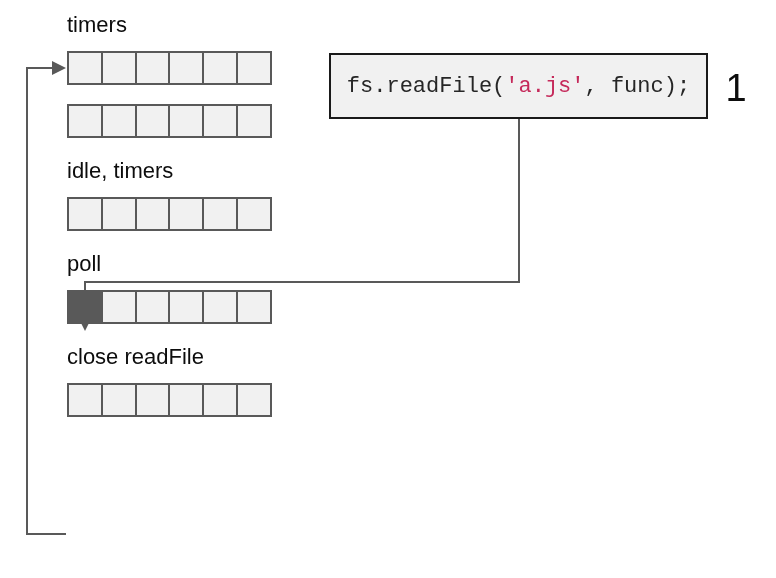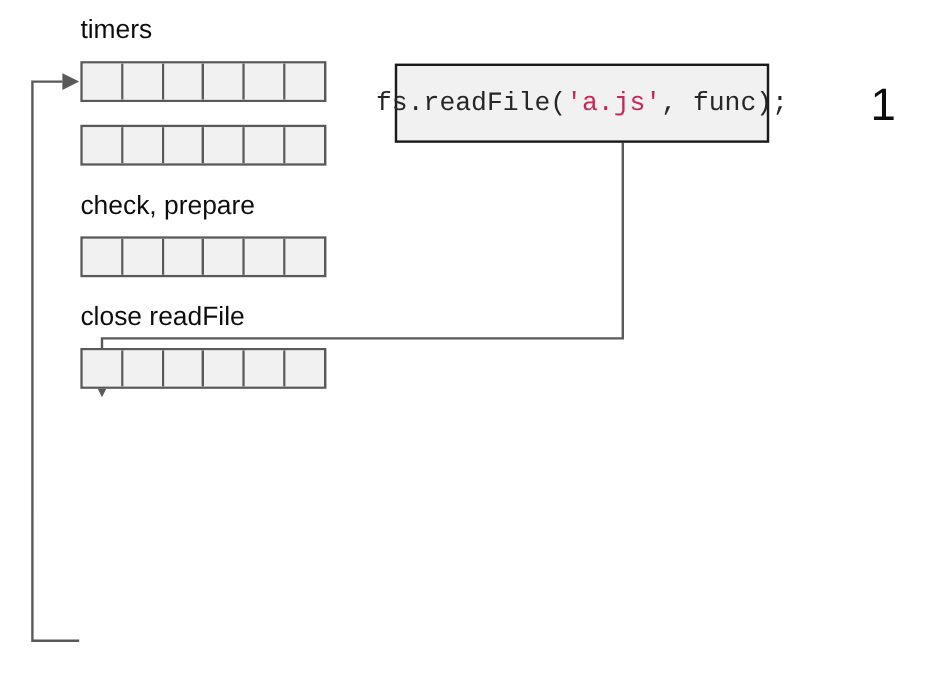--- a/index.html
+++ b/index.html
@@ -45,21 +45,21 @@
   }
   .cell {
     flex: 1; height: 100%;
     background: var(--cell-fill);
     border-right: 2px solid var(--cell-border);
   }
   .cell:last-child { border-right: none; }
   .cell.filled { background: var(--filled-cell); }
 
   .code-box {
-    position: absolute; left: 329px; top: 53px; width: 312px; height: 66px;
+    position: absolute; left: 329px; top: 53px; width: 379px; height: 66px;
     border: 2px solid var(--code-border);
     background: var(--code-fill);
     display: flex; align-items: center; justify-content: center;
     z-index: 1;
   }
   .code-text {
     font-family: "Liberation Mono", "DejaVu Sans Mono", monospace;
     font-size: 22px; color: var(--code-text); white-space: pre;
   }
   .code-text .arg { color: var(--code-arg); }
@@ -103,31 +103,42 @@
           <div class="cell"></div>
           <div class="cell"></div>
           <div class="cell"></div>
           <div class="cell"></div>
           <div class="cell"></div>
           <div class="cell"></div>
         </div>
   </div>
 
   <div class="phase">
-    <div class="phase-label">check, prepare</div>
+    <div class="phase-label">idle, timers</div>
     <div class="phase-row">
           <div class="cell"></div>
           <div class="cell"></div>
           <div class="cell"></div>
           <div class="cell"></div>
           <div class="cell"></div>
           <div class="cell"></div>
         </div>
   </div>
 
+  <div class="phase">
+    <div class="phase-label">poll</div>
+    <div class="phase-row">
+          <div class="cell filled"></div>
+          <div class="cell"></div>
+          <div class="cell"></div>
+          <div class="cell"></div>
+          <div class="cell"></div>
+          <div class="cell"></div>
+        </div>
+  </div>
 
 
   <div class="phase">
     <div class="phase-label">close readFile</div>
     <div class="phase-row">
           <div class="cell"></div>
           <div class="cell"></div>
           <div class="cell"></div>
           <div class="cell"></div>
           <div class="cell"></div>

